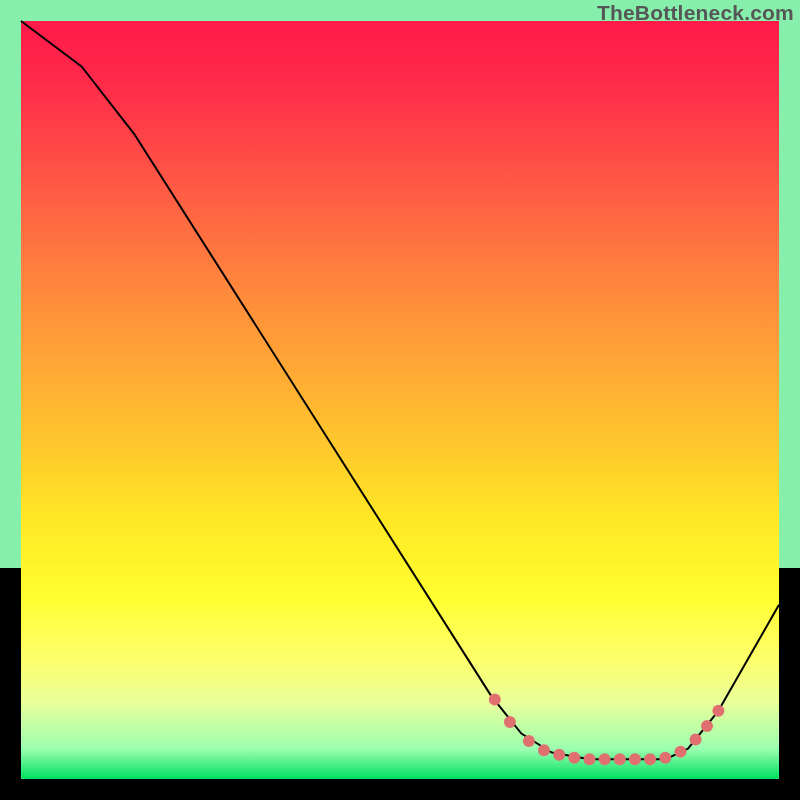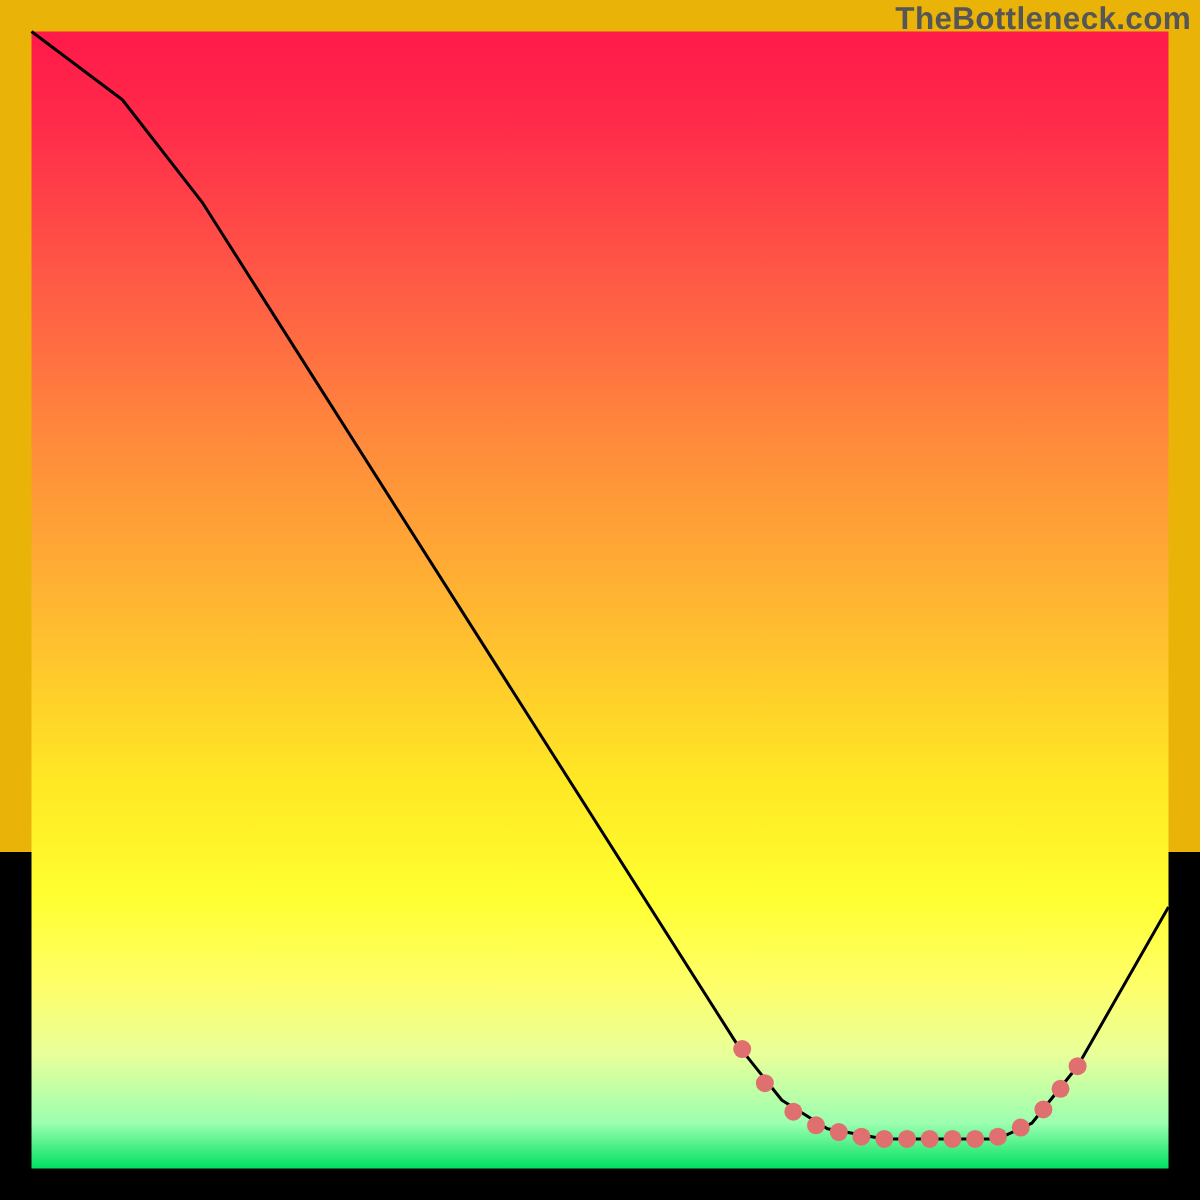--- a/index.html
+++ b/index.html
@@ -1,21 +1,21 @@
 <!DOCTYPE html>
 <html><head>
 <meta charset="utf-8">
 <style>
   * { margin: 0; padding: 0; box-sizing: border-box; }
   html, body { width: 800px; height: 800px; overflow: hidden; background: #000; }
   .stage {
     position: relative;
     width: 800px;
     height: 568px;
-    background: #eab308;
+    background: #86efac;
   }
   .plot {
     position: absolute;
     left: 21px;
     top: 21px;
     width: 758px;
     height: 758px;
     background: linear-gradient(to bottom,
       #ff1a4a 0%,
       #ff2a4a 8%,

